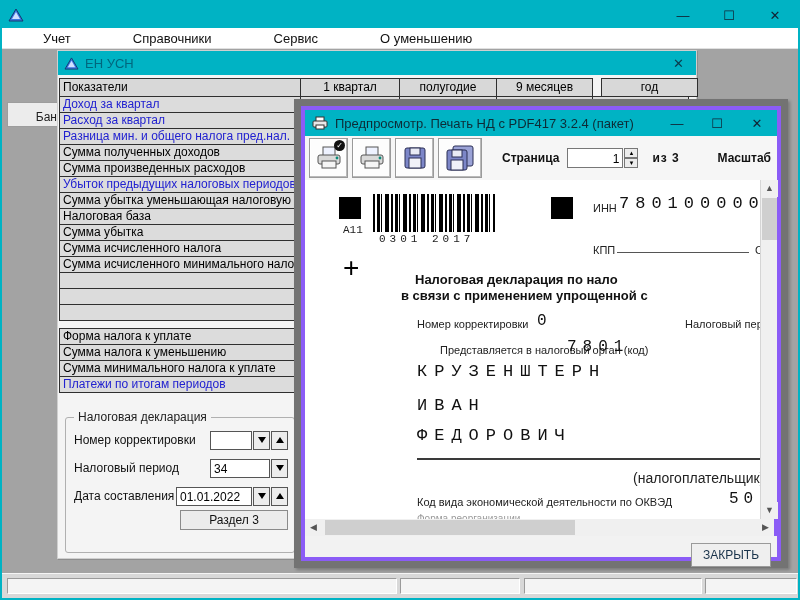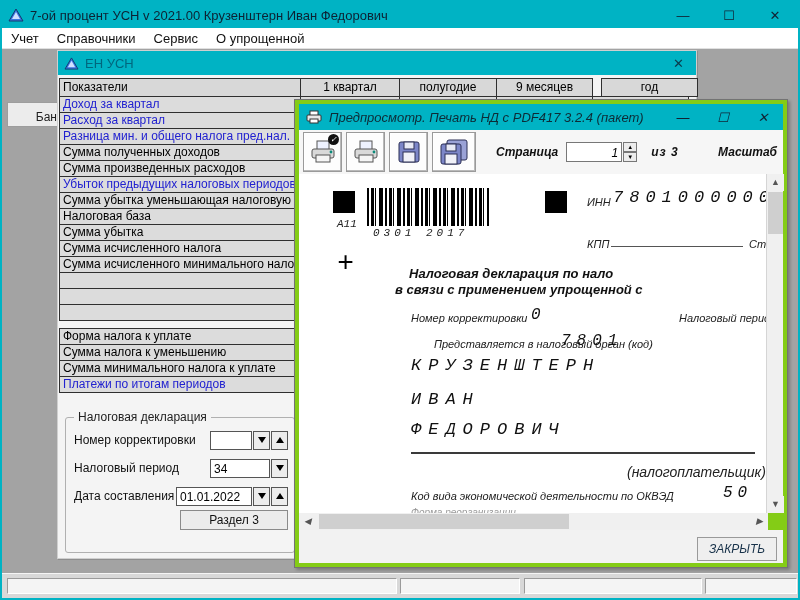--- a/index.html
+++ b/index.html
@@ -8,21 +8,21 @@
 
   
   #main-window { position:absolute; inset:0; border:2px solid #00b3c4; background:#a3a3a3; }
   #main-titlebar { position:absolute; left:0; top:0; right:0; height:26px; background:#00b3c4;
     display:flex; align-items:center; color:#0c2233; font-size:13px; }
   #main-titlebar .app-icon { width:16px; height:14px; margin:0 6px 0 6px; }
   .win-controls { margin-left:auto; display:flex; align-items:center; height:100%; }
   .win-controls span { width:46px; text-align:center; font-size:13px; color:#123; cursor:default; }
   #menu-bar { position:absolute; left:0; top:26px; right:0; height:21px; background:#ffffff;
     border-bottom:1px solid #e0e0e0; display:flex; align-items:center; font-size:13px; color:#111; }
-  #menu-bar span { padding:0 9px; }
+  #menu-bar span { padding:0 21px;margin-left:20px; }
   #mdi-area { position:absolute; left:0; top:47px; right:0; bottom:25px; background:#a3a3a3; }
 
   #bank-button { position:absolute; left:5px; top:53px; width:53px; height:25px;
     background:#ececec; border:1px solid #9d9d9d; font-size:12px; color:#222;
     overflow:hidden; text-align:right; padding:4px 2px 0 0; white-space:nowrap; }
 
   
   #status-bar { position:absolute; left:0; right:0; bottom:0; height:25px; background:#d8d8d8;
     border-top:1px solid #f5f5f5; }
   .status-panel { position:absolute; top:4px; height:16px; background:#f4f4f4;
@@ -58,21 +58,21 @@
   .field { height:19px; background:#ffffff; border:1px solid #555; font-size:12px;
     padding:2px 3px 0 3px; white-space:nowrap; overflow:hidden; }
   .spin-btn { width:17px; height:19px; background:#ececec; border:1px solid #555; margin-left:1px;
     font-size:8px; line-height:17px; text-align:center; color:#000; }
   .push-btn { position:absolute; right:6px; width:108px; height:20px; background:#ececec;
     border:1px solid #8a8a8a; font-size:12px; text-align:center; line-height:18px; color:#111; }
   #decl-button { height:23px; line-height:19px; border:2px solid #1d1d1d; background:#f0f0f0; }
 
   
   #preview-window { position:absolute; left:292px; top:97px; width:494px; height:469px;
-    background:#84cc16; border:1px solid #737373; box-shadow:2px 2px 3px rgba(0,0,0,.25);font-style:italic; }
+    background:#8b5cf6; border:7px solid #737373; box-shadow:2px 2px 3px rgba(0,0,0,.25); }
   #pv-titlebar { position:absolute; left:4px; top:4px; right:4px; height:26px; background:#00b3c4;
     display:flex; align-items:center; font-size:13px; color:#0d2b36; }
   #pv-titlebar .pv-icon { margin:0 7px; }
   #pv-toolbar { position:absolute; left:4px; top:30px; right:4px; height:44px; background:#f6f6f6;
     display:flex; align-items:center; }
   .tool-btn { width:39px; height:40px; background:#fdfdfd; border:1px solid #9a9a9a;
     box-shadow:inset -1px -1px 0 #b9b9b9, inset 1px 1px 0 #ffffff;
     margin-left:4px; display:flex; align-items:center; justify-content:center; position:relative; }
   .tool-btn.wide { width:44px; }
   #page-label { font-size:12px; font-weight:bold; margin-left:20px; color:#111; }
@@ -123,33 +123,32 @@
 </head>
 <body>
 
 <div id="main-window">
 
   <div id="main-titlebar">
     <svg class="app-icon" viewBox="0 0 16 14">
       <polygon points="8,1 15,13 1,13" fill="#3a76e0" stroke="#14386e" stroke-width="1"></polygon>
       <polygon points="8,4 12,11 4,11" fill="#cfe0ff"></polygon>
     </svg>
-    <span>7-ой процент УСН v 2021.00 Крузенштерн Иван Федорович</span>
     <div class="win-controls">
       <span>—</span>
       <span>☐</span>
       <span>✕</span>
     </div>
   </div>
 
   <div id="menu-bar">
       <span>Учет</span>
       <span>Справочники</span>
       <span>Сервис</span>
-      <span>О упрощенной</span>
+      <span>О уменьшению</span>
     </div>
 
   <div id="mdi-area">
     <button id="bank-button">Бан</button>
   </div>
 
   <div id="status-bar">
     <div class="status-panel" style="left:5px;width:390px;"></div>
     <div class="status-panel" style="left:398px;width:120px;"></div>
     <div class="status-panel" style="left:522px;width:178px;"></div>

